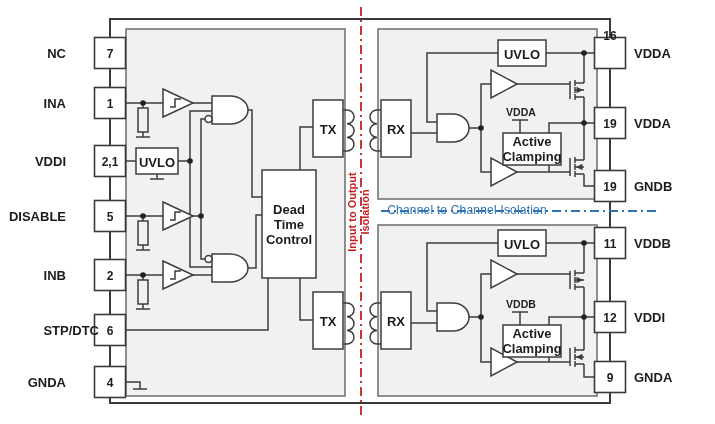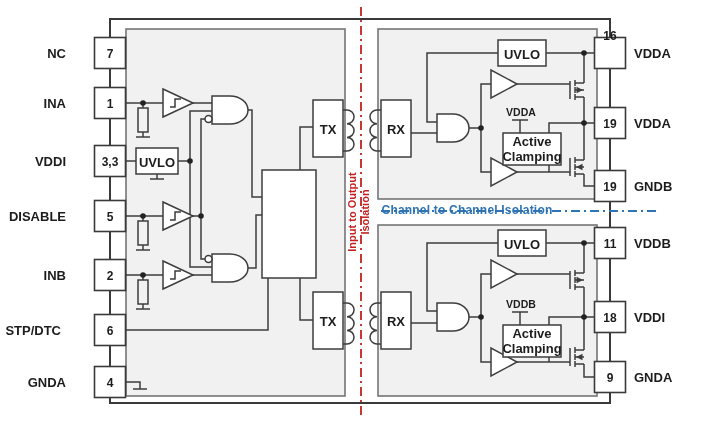--- a/index.html
+++ b/index.html
@@ -7,21 +7,21 @@
          font-family:"Liberation Sans","DejaVu Sans",sans-serif;}
   #wires{position:absolute;left:0;top:0;}
   .txt{position:absolute;color:#1c1c1c;white-space:nowrap;}
   .pinlab{font-size:13px;font-weight:700;transform:translateY(-50%);}
   .pinlab.l{text-align:right;}
   .pinnum{font-size:12px;font-weight:700;transform:translate(-50%,-50%);}
   .blocktxt{font-size:13px;font-weight:700;transform:translate(-50%,-50%);text-align:center;line-height:15px;}
   .small{font-size:10.5px;font-weight:700;transform:translate(-50%,-50%);}
   .iso-v{color:#c32222;font-size:11px;font-weight:700;line-height:12.5px;text-align:center;
          transform:translate(-50%,-50%) rotate(-90deg);}
-  .iso-h{color:#2E74B5;font-size:12px;font-weight:700;transform:translate(-50%,-50%);letter-spacing:.2px;}
+  .iso-h{color:#2E74B5;font-size:12px;font-weight:400;transform:translate(-50%,-50%);letter-spacing:.2px;}
 </style>
 </head>
 <body>
 
 <div id="stage">
 
 <svg id="wires" width="715" height="424" viewBox="0 0 715 424">
   <g stroke="#3d3d3d" stroke-width="1.5" fill="none">
 
     <rect x="110" y="19" width="500" height="384" stroke="#3a3a3a" stroke-width="2" fill="#ffffff"></rect>
@@ -245,52 +245,53 @@
       <rect x="594.5" y="361.5" width="31" height="31"></rect>
     </g>
   </g>
 </svg>
 
 <div class="txt pinlab l" style="right:629px;top:53px">NC</div>
 <div class="txt pinlab l" style="right:629px;top:103px">INA</div>
 <div class="txt pinlab l" style="right:629px;top:161px">VDDI</div>
 <div class="txt pinlab l" style="right:629px;top:216px">DISABLE</div>
 <div class="txt pinlab l" style="right:629px;top:275px">INB</div>
-<div class="txt pinlab l" style="right:634px;top:330px">STP/DTC</div>
+<div class="txt pinlab l" style="right:596px;top:330px">STP/DTC</div>
 <div class="txt pinlab l" style="right:629px;top:382px">GNDA</div>
 
 <div class="txt pinnum" style="left:110px;top:53.5px">7</div>
 <div class="txt pinnum" style="left:110px;top:103.5px">1</div>
-<div class="txt pinnum" style="left:110px;top:161.5px">3,3</div>
+<div class="txt pinnum" style="left:110px;top:161.5px">2,1</div>
 <div class="txt pinnum" style="left:110px;top:216.5px">5</div>
 <div class="txt pinnum" style="left:110px;top:275.5px">2</div>
 <div class="txt pinnum" style="left:110px;top:330.5px">6</div>
 <div class="txt pinnum" style="left:110px;top:382.5px">4</div>
 
 <div class="txt pinnum" style="left:610px;top:36px">16</div>
 <div class="txt pinnum" style="left:610px;top:123.5px">19</div>
 <div class="txt pinnum" style="left:610px;top:186.5px">19</div>
 <div class="txt pinnum" style="left:610px;top:243.5px">11</div>
-<div class="txt pinnum" style="left:610px;top:317.5px">18</div>
+<div class="txt pinnum" style="left:610px;top:317.5px">12</div>
 <div class="txt pinnum" style="left:610px;top:377.5px">9</div>
 
 <div class="txt pinlab" style="left:634px;top:53px">VDDA</div>
 <div class="txt pinlab" style="left:634px;top:123px">VDDA</div>
 <div class="txt pinlab" style="left:634px;top:186px">GNDB</div>
 <div class="txt pinlab" style="left:634px;top:243px">VDDB</div>
 <div class="txt pinlab" style="left:634px;top:317px">VDDI</div>
 <div class="txt pinlab" style="left:634px;top:377px">GNDA</div>
 
 <div class="txt blocktxt" style="left:157px;top:162px">UVLO</div>
 <div class="txt blocktxt" style="left:522px;top:54px">UVLO</div>
 <div class="txt blocktxt" style="left:522px;top:244px">UVLO</div>
 <div class="txt blocktxt" style="left:328px;top:129px">TX</div>
 <div class="txt blocktxt" style="left:328px;top:321px">TX</div>
 <div class="txt blocktxt" style="left:396px;top:129px">RX</div>
 <div class="txt blocktxt" style="left:396px;top:321px">RX</div>
+<div class="txt blocktxt" style="left:289px;top:224px"><span>Dead</span><br><span>Time</span><br><span>Control</span></div>
 <div class="txt blocktxt" style="left:532px;top:149px"><span>Active</span><br><span>Clamping</span></div>
 <div class="txt blocktxt" style="left:532px;top:341px"><span>Active</span><br><span>Clamping</span></div>
 <div class="txt small" style="left:521px;top:112px">VDDA</div>
 <div class="txt small" style="left:521px;top:304px">VDDB</div>
 
 <div class="txt iso-v" style="left:358px;top:212px"><span>Input to Output</span><br><span>Isolation</span></div>
 <div class="txt iso-h" style="left:467px;top:210px">Channel to Channel Isolation</div>
 
 </div>
 

